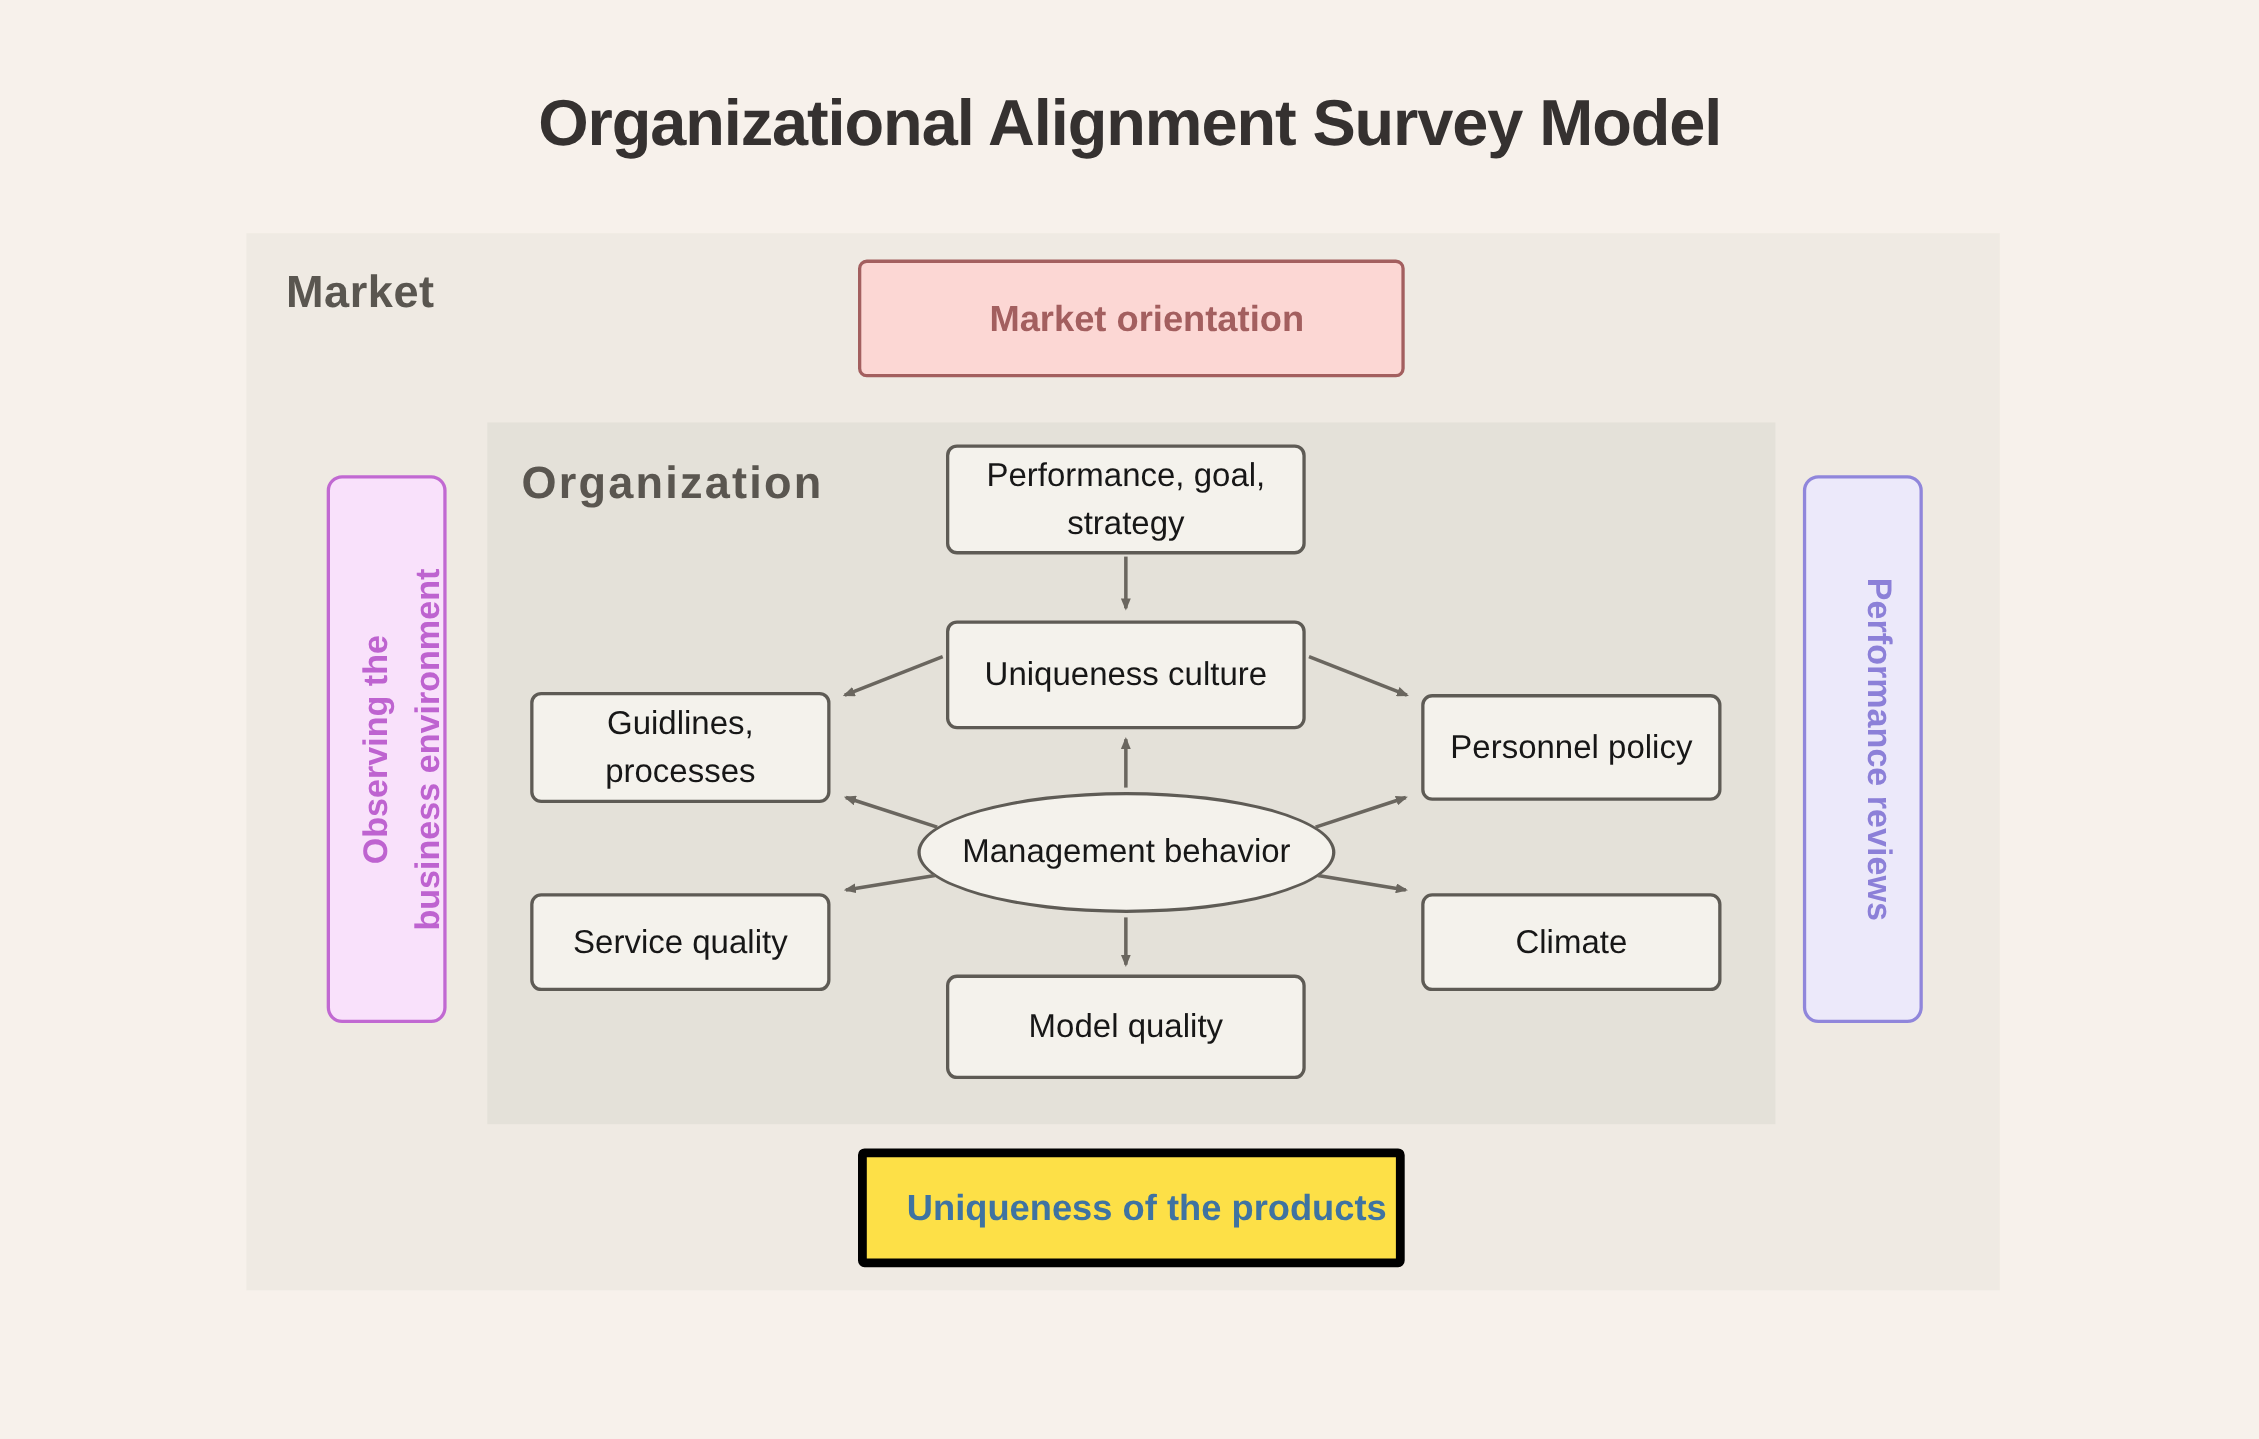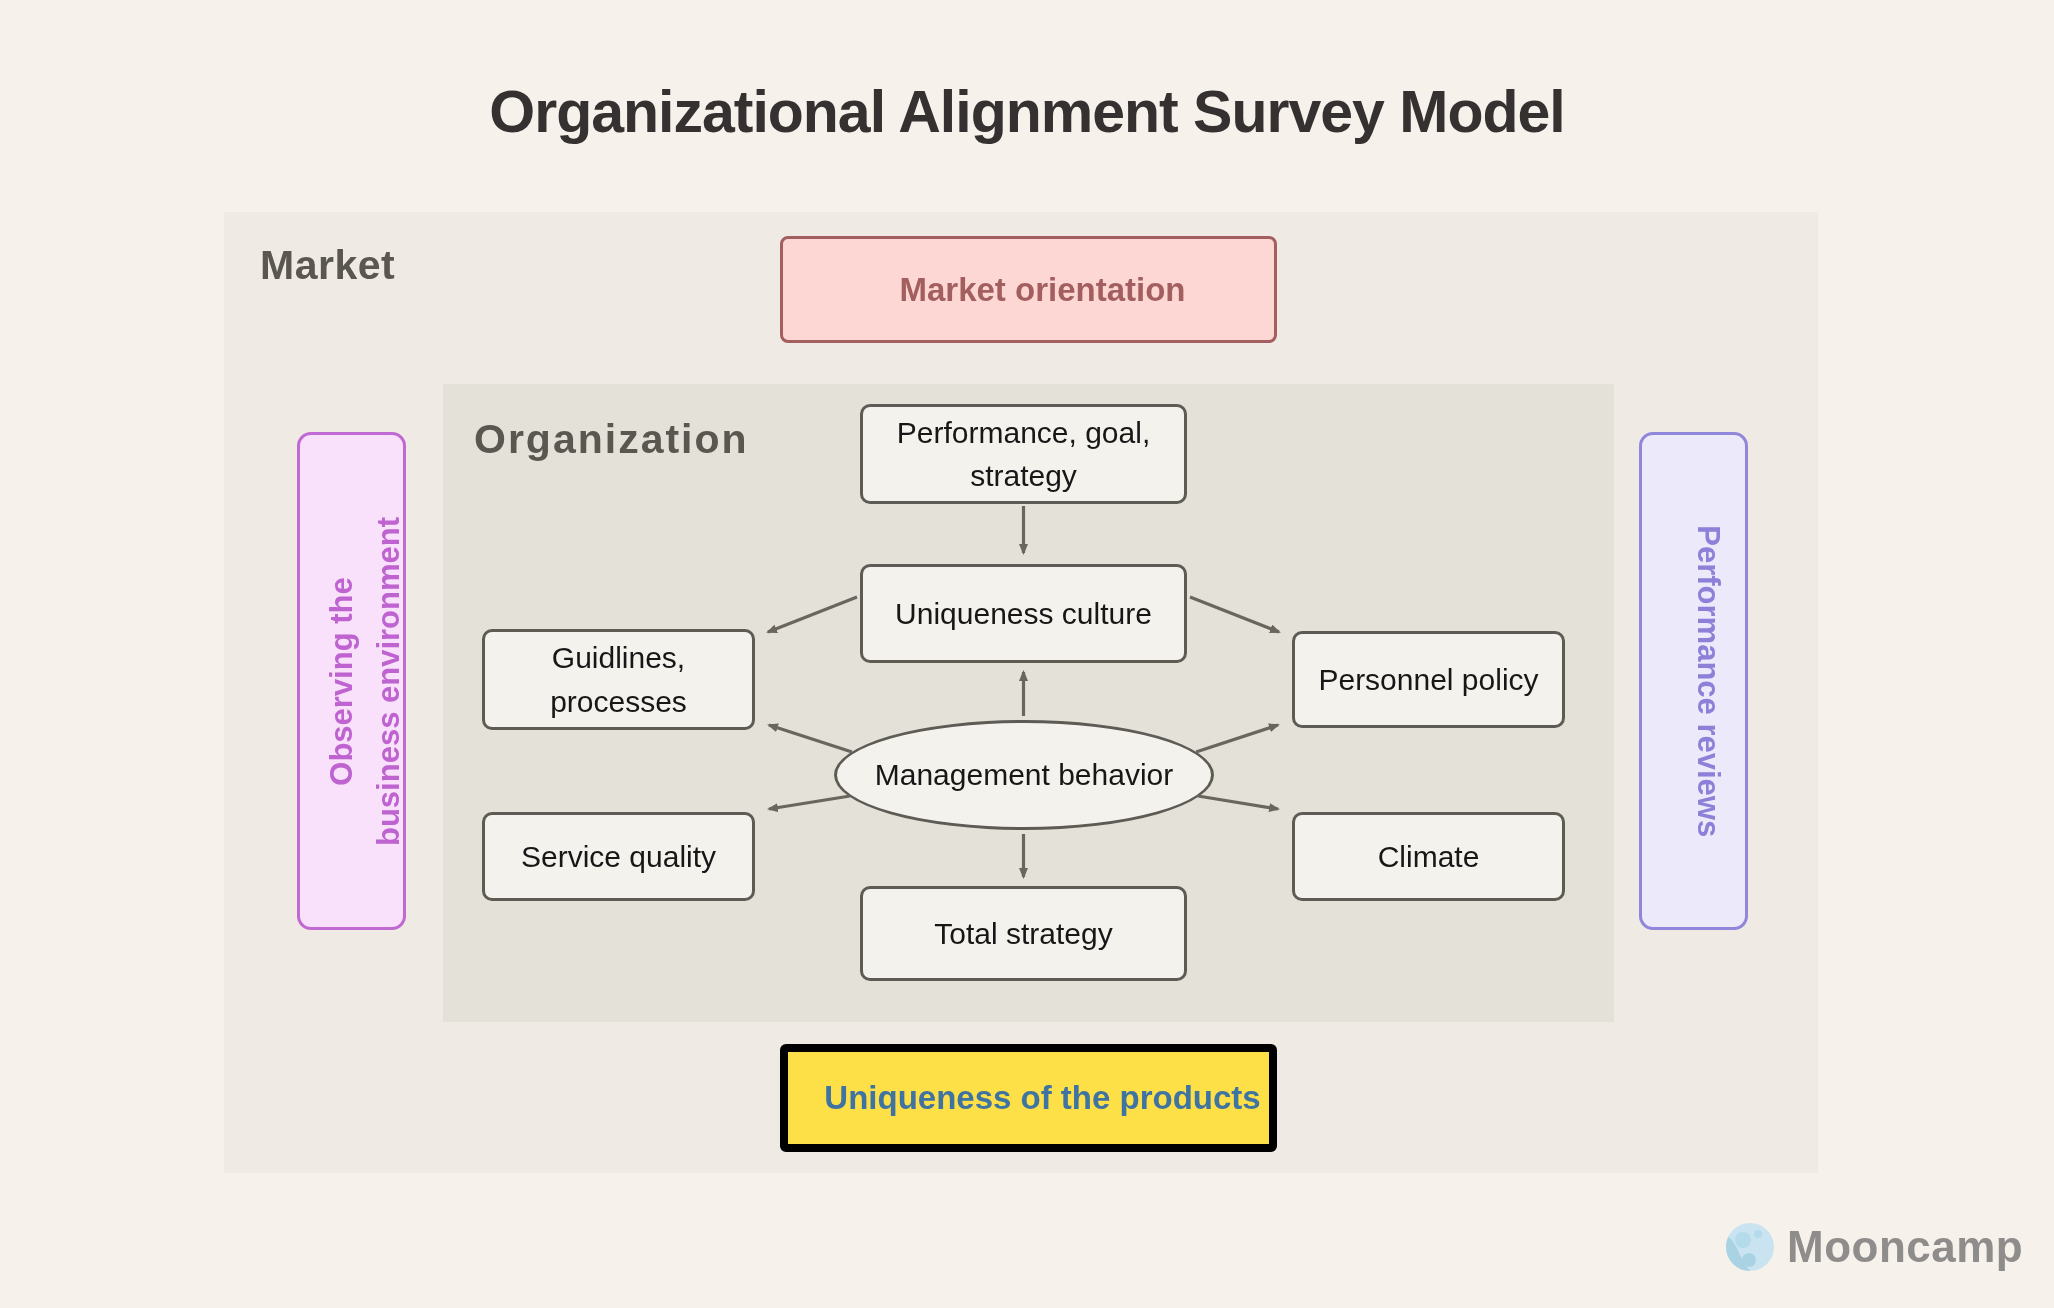--- a/index.html
+++ b/index.html
@@ -188,21 +188,21 @@
   <div class="node node-ellipse">
     <span>Management behavior</span>
   </div>
   <div class="node node-service">
     <span>Service quality</span>
   </div>
   <div class="node node-climate">
     <span>Climate</span>
   </div>
   <div class="node node-total">
-    <span>Total strategy</span>
+    <span>Model quality</span>
   </div>
 
   <div class="tag tag-uniqueness">
     <span>Uniqueness of the products</span>
   </div>
 
   <svg class="arrows" viewBox="0 0 2054 1308" xmlns="http://www.w3.org/2000/svg">
     <defs>
       <marker id="ah" markerWidth="11" markerHeight="9" refX="9" refY="4.5" orient="auto" markerUnits="userSpaceOnUse">
         <path d="M0,0 L11,4.5 L0,9 Z" fill="#6a665f"></path>
@@ -214,31 +214,14 @@
       <line x1="1190" y1="597" x2="1279" y2="632" marker-end="url(#ah)"></line>
       <line x1="1023.5" y1="716" x2="1023.5" y2="672" marker-end="url(#ah)"></line>
       <line x1="852" y1="752" x2="769" y2="725" marker-end="url(#ah)"></line>
       <line x1="850" y1="796" x2="769" y2="809" marker-end="url(#ah)"></line>
       <line x1="1196" y1="752" x2="1278" y2="725" marker-end="url(#ah)"></line>
       <line x1="1198" y1="796" x2="1278" y2="809" marker-end="url(#ah)"></line>
       <line x1="1023.5" y1="834" x2="1023.5" y2="877" marker-end="url(#ah)"></line>
     </g>
   </svg>
 
-  <div class="logo">
-    <svg width="50" height="50" viewBox="0 0 50 50">
-      <defs>
-        <clipPath id="mc">
-            <circle cx="25" cy="25" r="24"></circle>
-          </clipPath>
-      </defs>
-      <circle cx="25" cy="25" r="24" fill="#c9e4f0"></circle>
-      <g clip-path="url(#mc)">
-        <path d="M 2,14 C 14,22 12,34 26,50 L -2,52 L -2,10 Z" fill="#a9d3e3"></path>
-        <circle cx="18" cy="18" r="8" fill="#b3dbea"></circle>
-        <circle cx="33" cy="12" r="4" fill="#b3dbea"></circle>
-        <circle cx="24" cy="38" r="7" fill="#a9d3e3"></circle>
-      </g>
-    </svg>
-    <span class="logo-text">Mooncamp</span>
-  </div>
 
 </div>
 
 </body></html>

